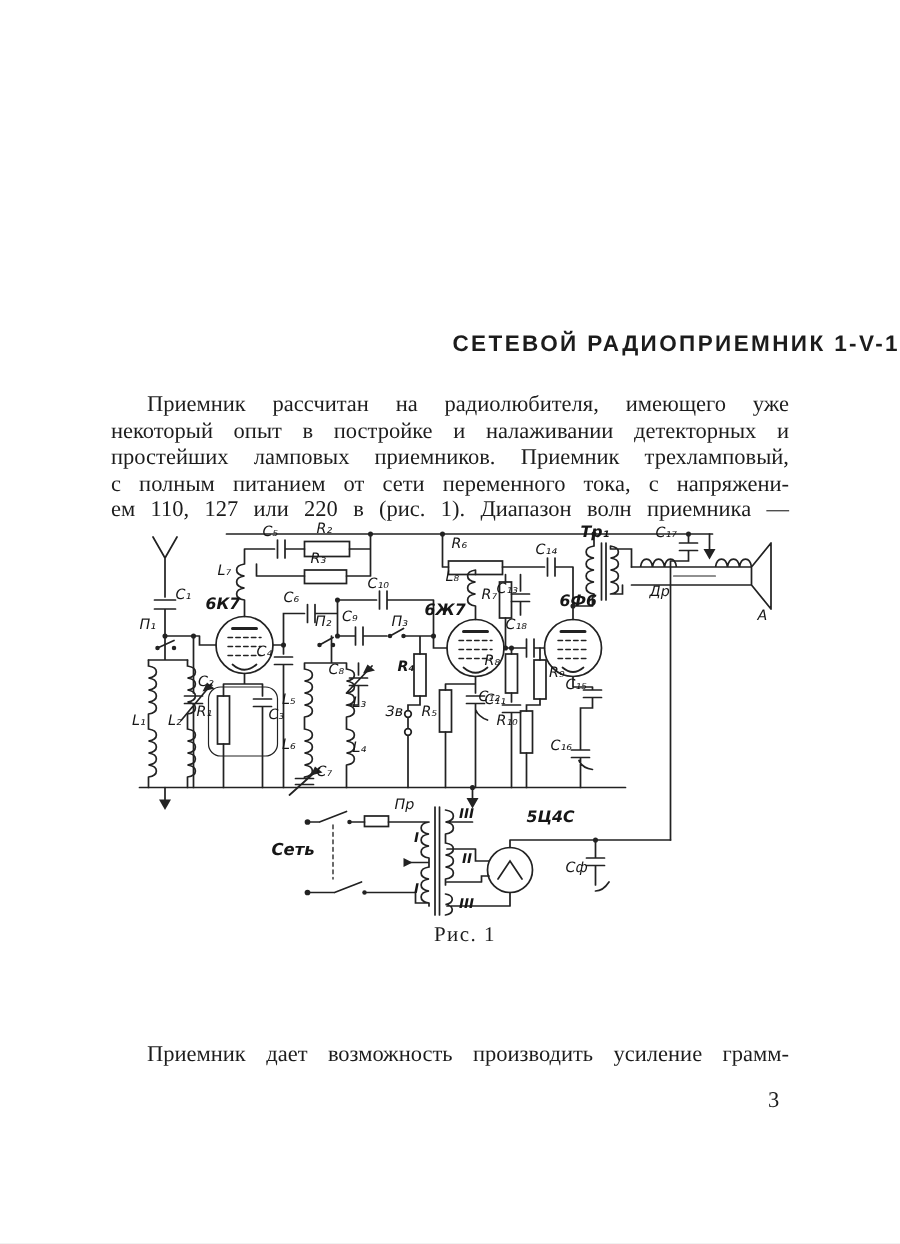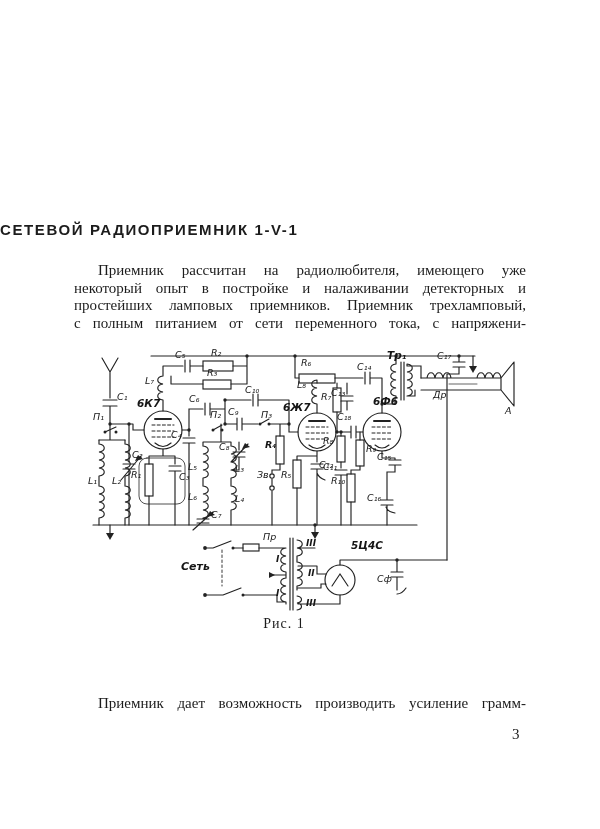--- a/index.html
+++ b/index.html
@@ -2,31 +2,31 @@
 <html><head>
 <meta charset="utf-8">
 <style>
   html,body{margin:0;padding:0;background:#e8e8e8;}
   .page{
     position:relative;width:600px;height:829px;background:#ffffff;
     font-family:"Liberation Serif",serif;color:#1c1c1c;overflow:hidden;
     margin:0 auto;
   }
   .title{
-    position:absolute;top:221px;left:0;width:600px;text-align:left;
+    position:absolute;top:221px;left:0;width:600px;text-align:right;
     font-family:"Liberation Sans",sans-serif;font-weight:bold;
     font-size:15px;letter-spacing:1.6px;white-space:nowrap;
   }
   .para{position:absolute;left:74px;width:452px;font-size:15px;line-height:17.6px;margin-top:12px;}
   .p1{top:250px;} .p2{top:649px;} .p3{top:683px;}
   .tline{text-align:justify;text-align-last:justify;white-space:nowrap;}
   .indent{padding-left:24px;}
   .caption{
     position:absolute;top:616px;left:0;width:568px;text-align:center;
-    font-size:14px;letter-spacing:1px;
+    font-size:14px;letter-spacing:1px;padding-left:26px;
   }
   .pagenum{position:absolute;top:726px;left:512px;font-size:15px;}
   .figure{position:absolute;left:85px;top:352px;width:430px;height:268px;}
   .figure svg{position:absolute;left:0;top:0;}
   .clabel{
     position:absolute;font-family:"DejaVu Sans",sans-serif;
     font-style:italic;font-size:9.5px;line-height:10px;color:#161616;
     white-space:nowrap;transform:translate(0,-2px);
   }
   .clabel.tube{font-weight:bold;font-size:10.5px;font-style:italic;}
@@ -38,20 +38,21 @@
 
 <div class="page">
 
   <div class="title">СЕТЕВОЙ РАДИОПРИЕМНИК 1-V-1</div>
 
   <div class="para p1">
     <div class="tline indent">Приемник рассчитан на радиолюбителя, имеющего уже</div>
     <div class="tline">некоторый опыт в постройке и налаживании детекторных и</div>
     <div class="tline">простейших ламповых приемников. Приемник трехламповый,</div>
     <div class="tline">с полным питанием от сети переменного тока, с напряжени-</div>
+    <div class="tline">ем 110, 127 или 220 в (рис. 1). Диапазон волн приемника —</div>
   </div>
 
   <div class="figure">
     <svg width="430" height="268" viewBox="0 0 430 268">
       <g stroke="#222" stroke-width="1.15" fill="none" stroke-linecap="round">
 
         <path d="M66,4 H390 M8,173 H332"></path>
 
         <path d="M25,46 V20 M25,20 L17,6 M25,20 L33,6 M18,48 H32 M18,54 H32 M25,54 V72
                  M25,72 H48 M48,72 V78 H59 M25,72 V88 M14,88 H40 M25,173 V181"></path>

